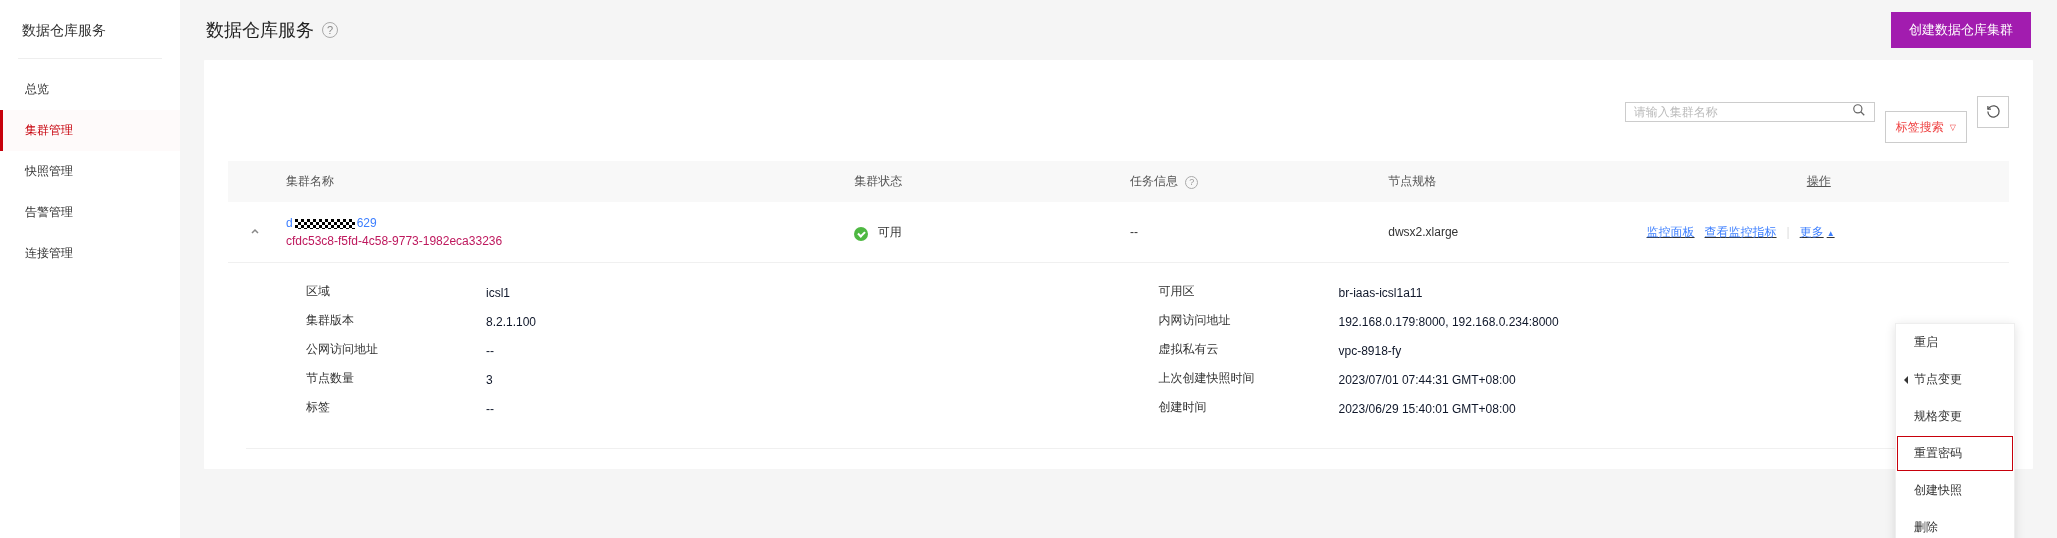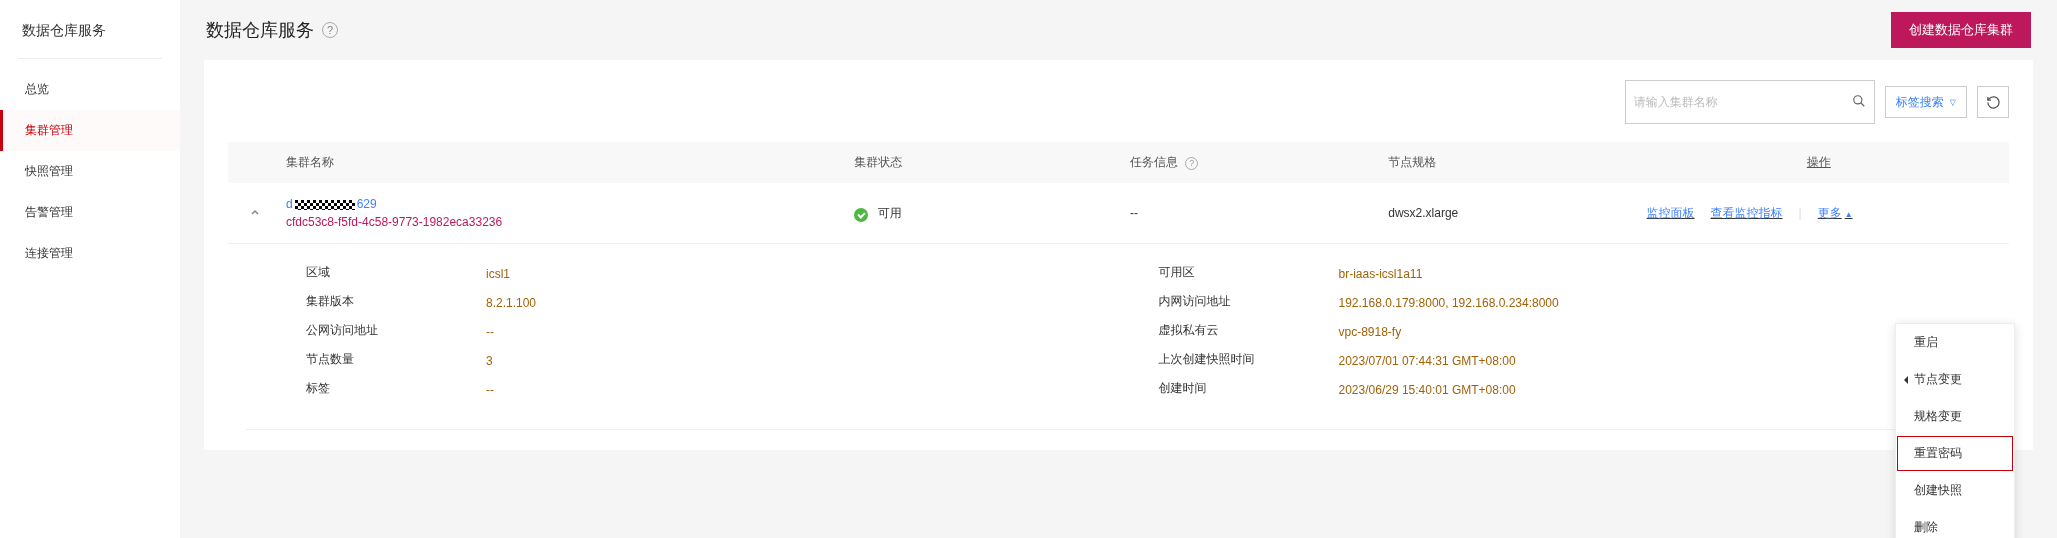--- a/index.html
+++ b/index.html
@@ -60,21 +60,21 @@
   .page-title { font-size: 18px; font-weight: 500; color: #222; }
   .help-icon {
     margin-left: 8px;
     width: 16px; height: 16px;
     border: 1px solid #aaa;
     border-radius: 50%;
     display: inline-flex; align-items: center; justify-content: center;
     font-size: 11px; color: #888; cursor: pointer;
   }
   .primary-btn {
-    background: #be185d;
+    background: #a21caf;
     color: #fff;
     border: none;
     padding: 9px 18px;
     font-size: 13px;
     cursor: pointer;
   }
   
   .content-card {
     background: #fff;
     margin: 0px 24px 24px 24px;
@@ -88,21 +88,21 @@
     align-items: center;
     gap: 10px;
     margin-bottom: 18px;
   }
   .search-box {
     display: flex;
     align-items: center;
     border: 1px solid #ccc;
     background: #fff;
     width: 250px;
-    height: 44px;
+    height: 20px;
     padding: 0 8px;
   }
   .search-box input {
     border: none;
     outline: none;
     flex: 1;
     font-size: 12px;
     color: #333;
   }
   .search-box input::placeholder { color: #bbb; }
@@ -110,21 +110,22 @@
   .tag-search-btn {
     display: flex;
     align-items: center;
     gap: 6px;
     border: 1px solid #ccc;
     background: #fff;
     height: 32px;
     padding: 0 10px;
     cursor: pointer;
     font-size: 12px;
-    color: #3b82f6;
+    color: #ef4444;
+    margin-top: 31px;
   }
   .refresh-btn {
     width: 32px; height: 32px;
     border: 1px solid #ccc;
     background: #fff;
     display: flex; align-items: center; justify-content: center;
     cursor: pointer;
     color: #555;
   }
   
@@ -167,36 +168,36 @@
   .link { color: #3d7fff; cursor: pointer; }
   .cluster-id { color: #be185d; margin-top: 4px; font-size: 12px; }
   .status-ok {
     width: 14px; height: 14px;
     background: #4eb842;
     border-radius: 50%;
     display: inline-flex; align-items: center; justify-content: center;
     margin-right: 6px;
   }
   .status-ok::after { content: ""; width: 5px; height: 3px; border-left: 2px solid #fff; border-bottom: 2px solid #fff; transform: rotate(-45deg); margin-top: -1px; }
-  .actions-cell { display: flex; gap: 16px; align-items: center; }
+  .actions-cell { display: flex; gap: 10px; align-items: center; }
   .action-link { color: #3d7fff; cursor: pointer; white-space: nowrap; }
   .action-sep { color: #ddd; }
   .more-caret { font-size: 8px; margin-left: 3px; }
   
   .detail-panel {
     padding: 20px 60px 20px 60px;
     margin: 0 18px;
     border-bottom: 1px solid #f0f0f0;
     display: flex;
     gap: 80px;
   }
   .detail-col { flex: 1; }
   .detail-row { display: flex; margin-bottom: 12px; font-size: 12px; align-items: flex-end; }
   .detail-label { width: 180px; color: #333; }
-  .detail-value { color: #a16207; }
+  .detail-value { color: #0f172a; }
   
   .dropdown-menu {
     position: absolute;
     top: 263px;
     right: 18px;
     width: 120px;
     background: #fff;
     box-shadow: 0 2px 10px rgba(0,0,0,0.12);
     border: 1px solid #eee;
     z-index: 10;

